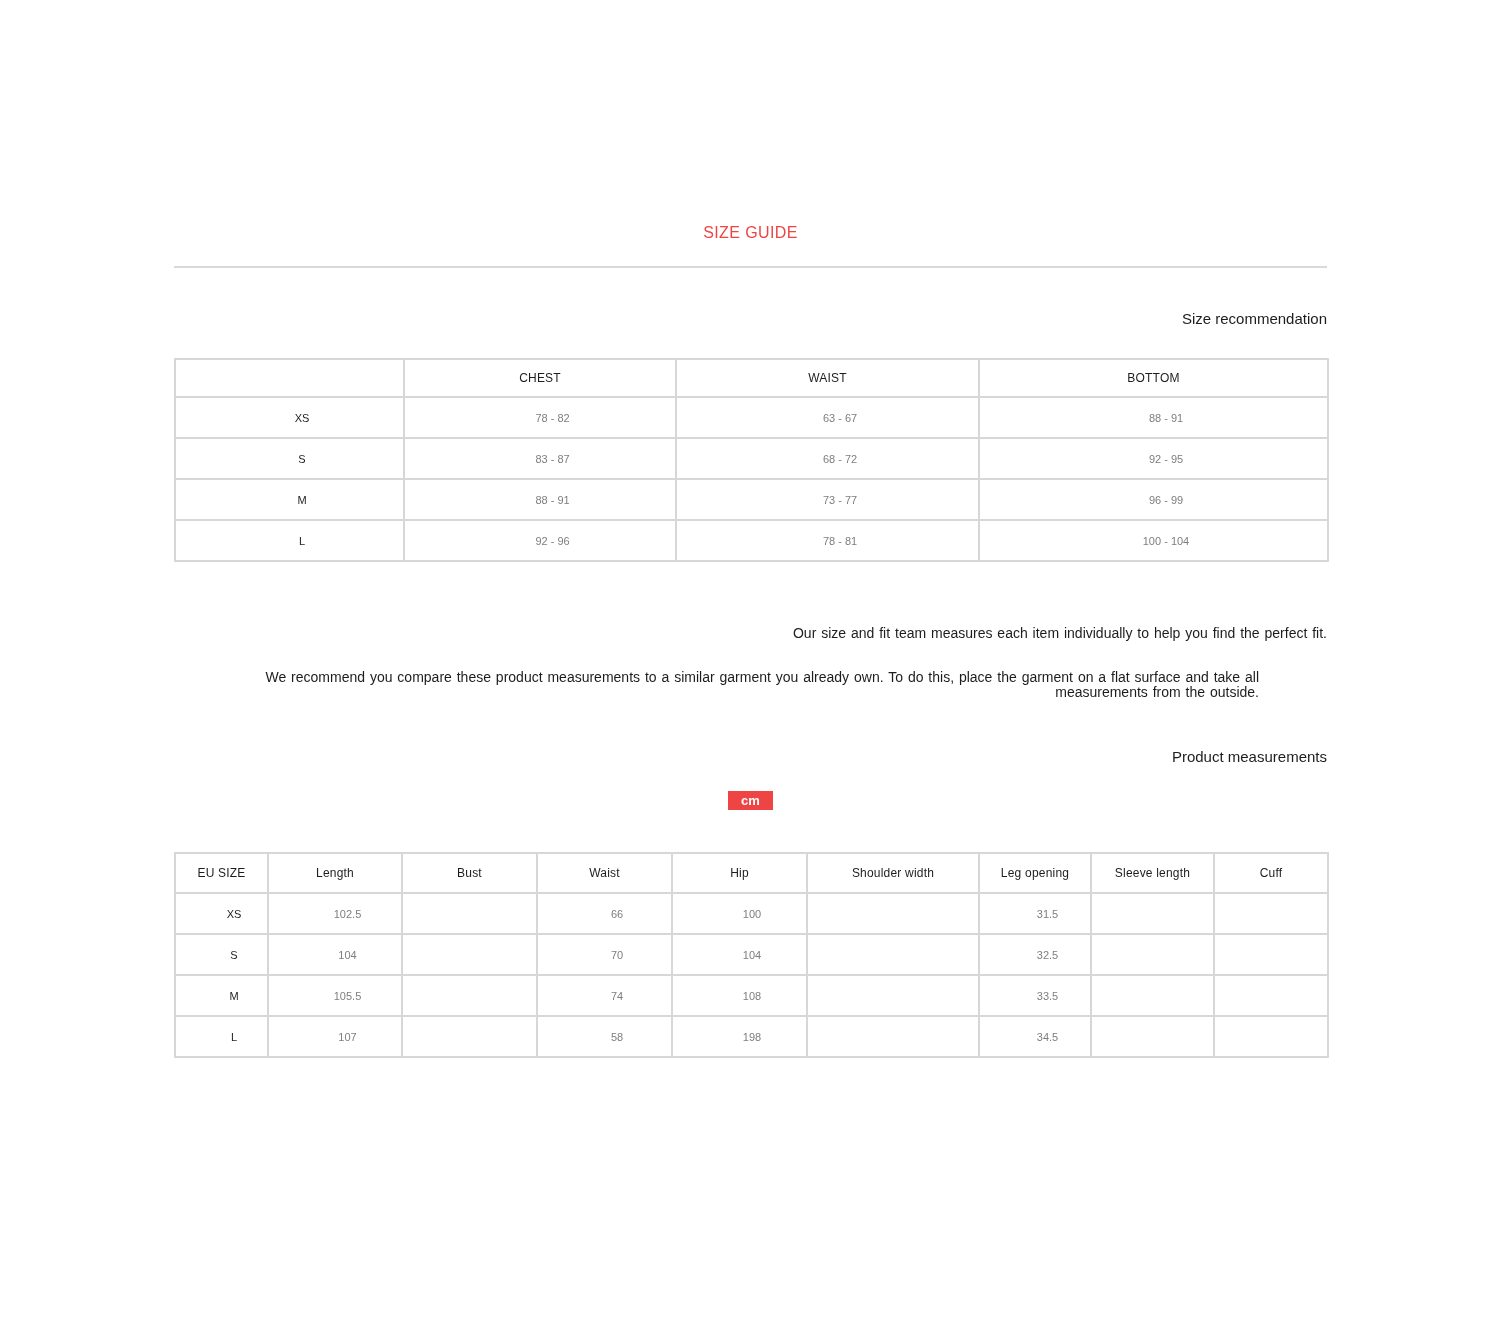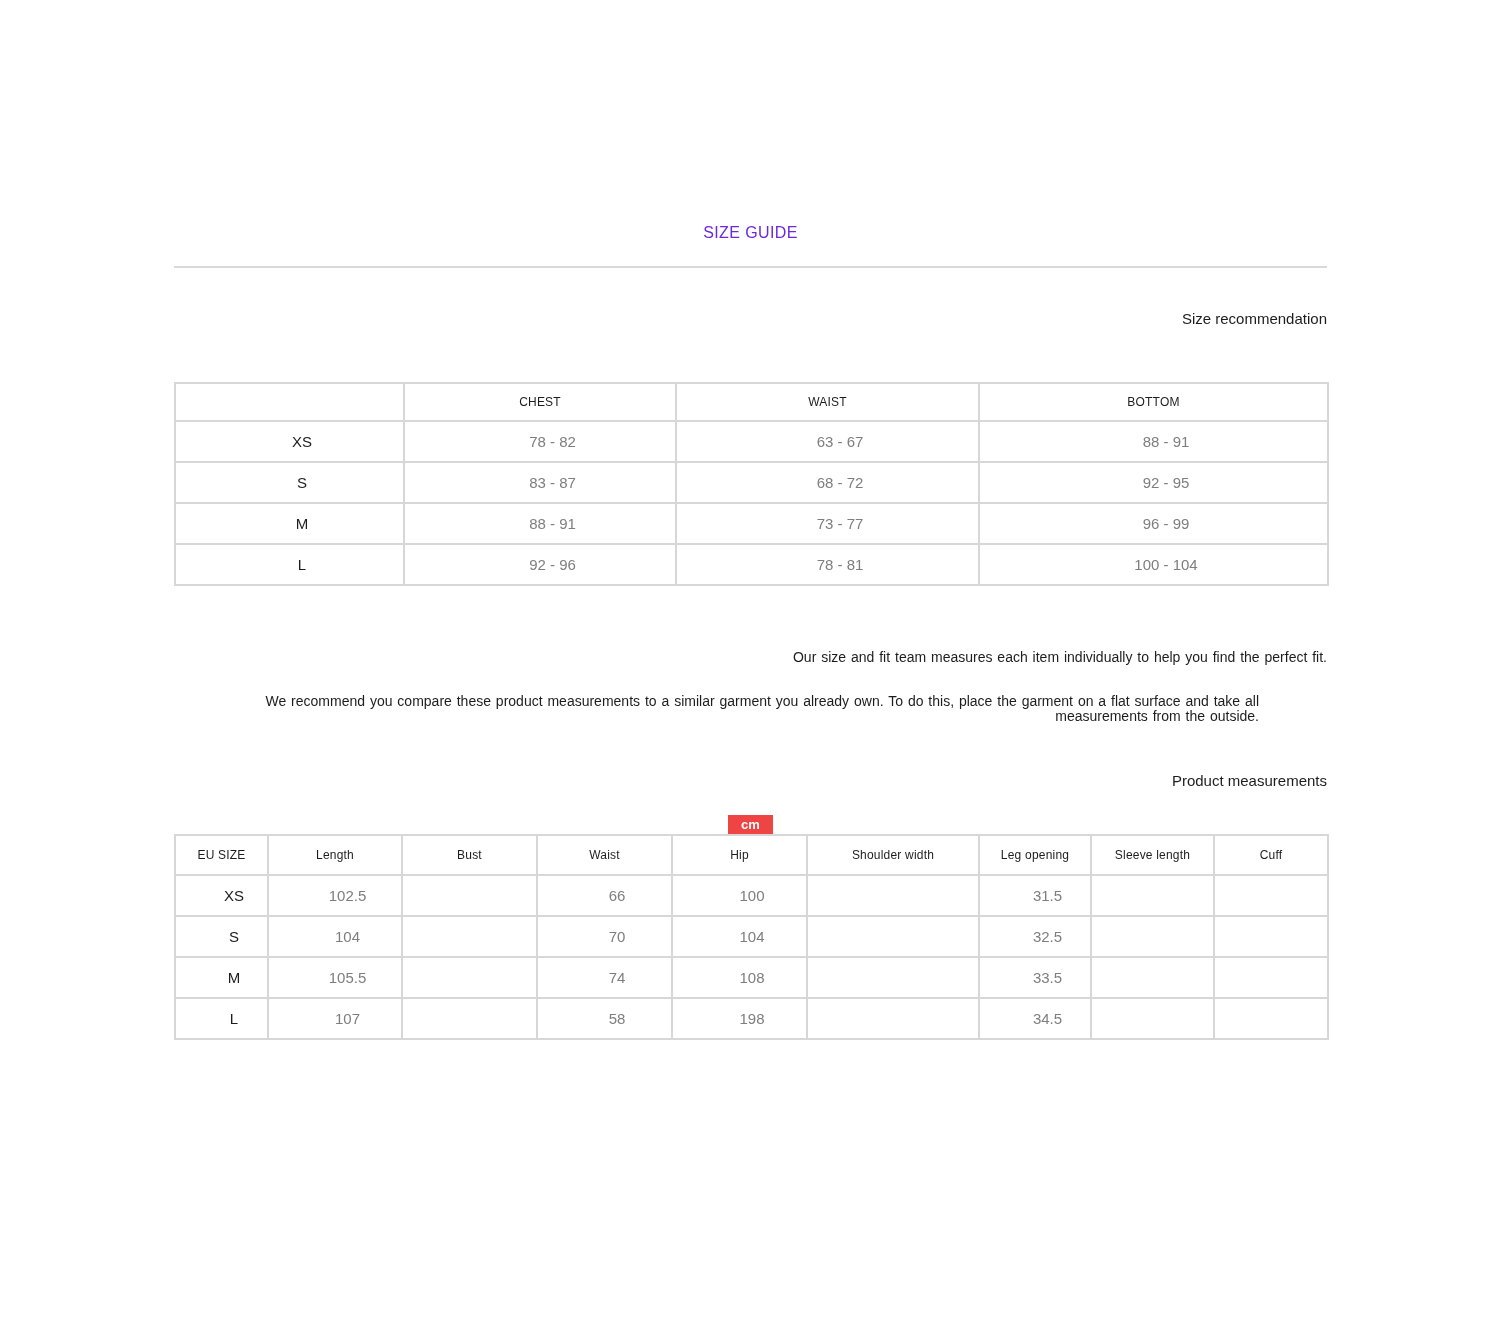--- a/index.html
+++ b/index.html
@@ -14,21 +14,21 @@
     width: 1153px;
     margin-left: 174px;
     padding-top: 225px;
   }
   .page-title {
     text-align: center;
     font-size: 16px;
     line-height: 16px;
     font-weight: normal;
     letter-spacing: 0.4px;
-    color: #6d28d9;
+    color: #ef4444;
   }
   .divider {
     border: none;
     border-top: 2px solid #d9d9d9;
     margin-top: 25px;
   }
   .section-heading {
     text-align: right;
     font-size: 15px;
     line-height: 15px;
@@ -45,24 +45,24 @@
   }
   th, td {
     border: 2px solid #d7d7d7;
     text-align: center;
     vertical-align: middle;
     font-weight: normal;
     overflow: hidden;
     white-space: nowrap;
   }
   th { font-size: 12px; color: #1d1d1d; letter-spacing: 0.2px; }
-  td { font-size: 15px; color: #7e7e7e; padding-left: 25px; }
+  td { font-size: 11px; color: #7e7e7e; padding-left: 25px; }
   td.size-col { color: #1d1d1d; }
 
-  .size-rec-table { margin-top: 56px; }
+  .size-rec-table { margin-top: 32px; }
   .size-rec-table tr.head-row { height: 38px; }
   .size-rec-table tr.data-row { height: 41px; }
   .size-rec-table col.c0 { width: 229px; }
   .size-rec-table col.c1 { width: 272px; }
   .size-rec-table col.c2 { width: 303px; }
   .size-rec-table col.c3 { width: 349px; }
 
   .notes { margin-top: 64px; text-align: right; }
   .note-paragraph {
     font-size: 14px;
@@ -79,21 +79,21 @@
     color: #ffffff;
     font-size: 13px;
     line-height: 15px;
     font-weight: bold;
     padding: 2px 13px;
     border: none;
     font-family: "Liberation Sans", "DejaVu Sans", sans-serif;
     cursor: pointer;
   }
 
-  .prod-meas-table { }
+  .prod-meas-table { margin-top: 42px; }
   .prod-meas-table tr.head-row { height: 40px; }
   .prod-meas-table tr.data-row { height: 41px; }
   .prod-meas-table col.p0 { width: 93px; }
   .prod-meas-table col.p1 { width: 134px; }
   .prod-meas-table col.p2 { width: 135px; }
   .prod-meas-table col.p3 { width: 135px; }
   .prod-meas-table col.p4 { width: 135px; }
   .prod-meas-table col.p5 { width: 172px; }
   .prod-meas-table col.p6 { width: 112px; }
   .prod-meas-table col.p7 { width: 123px; }

